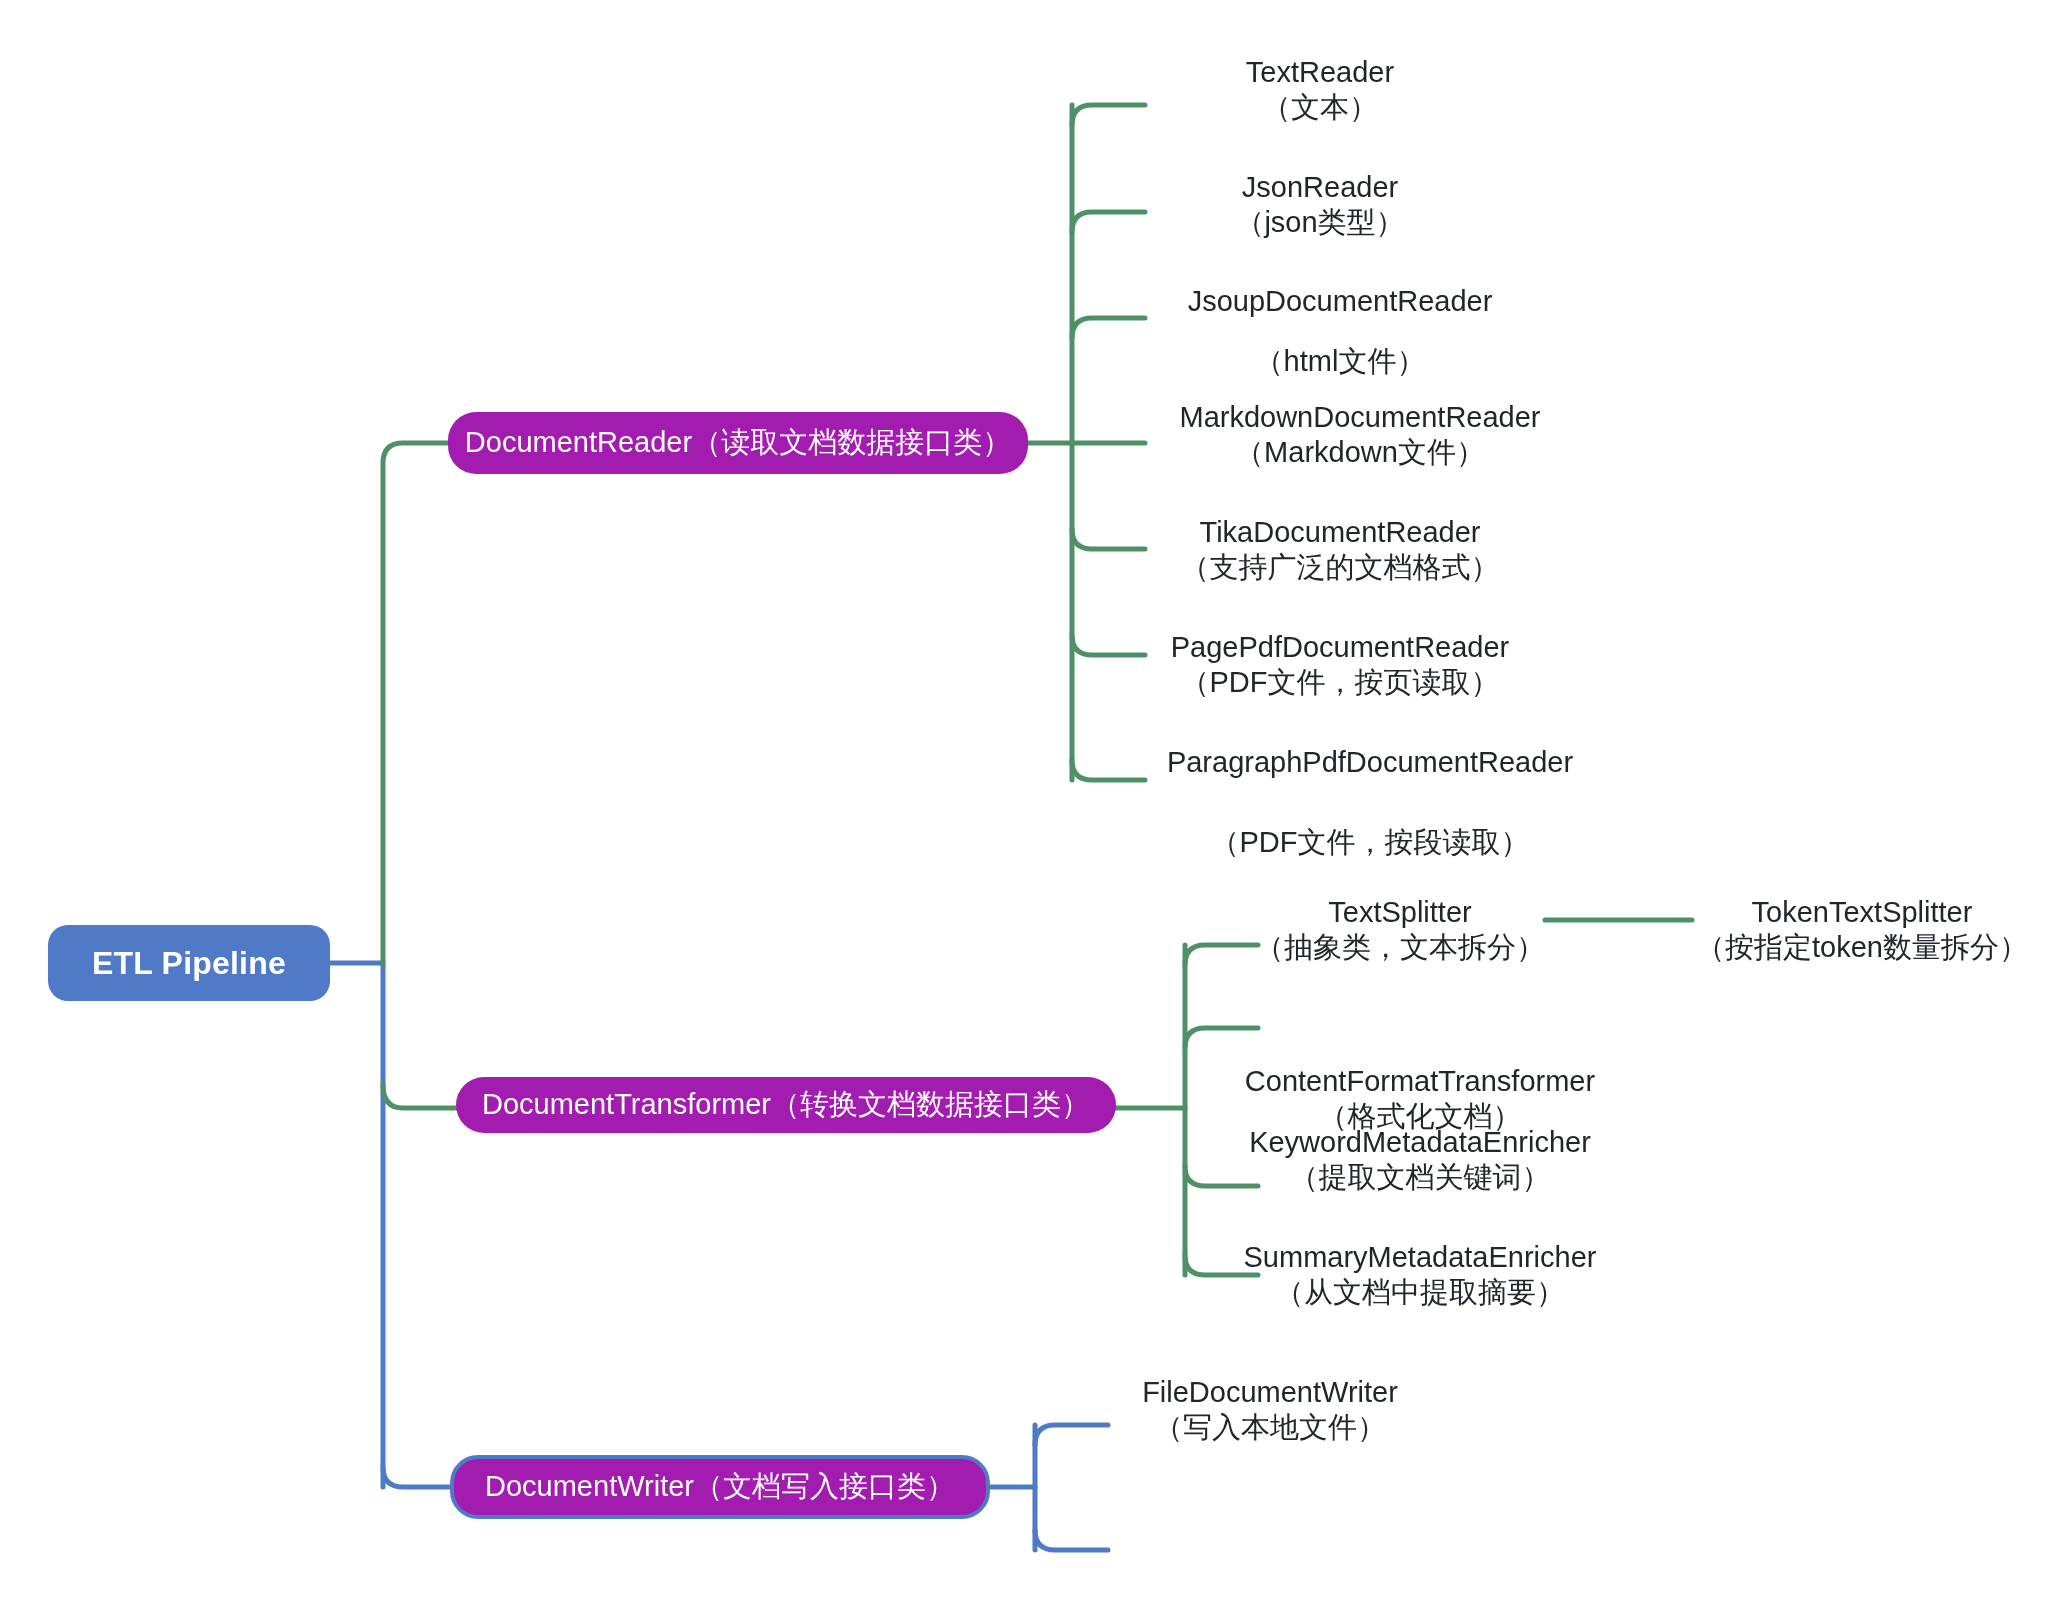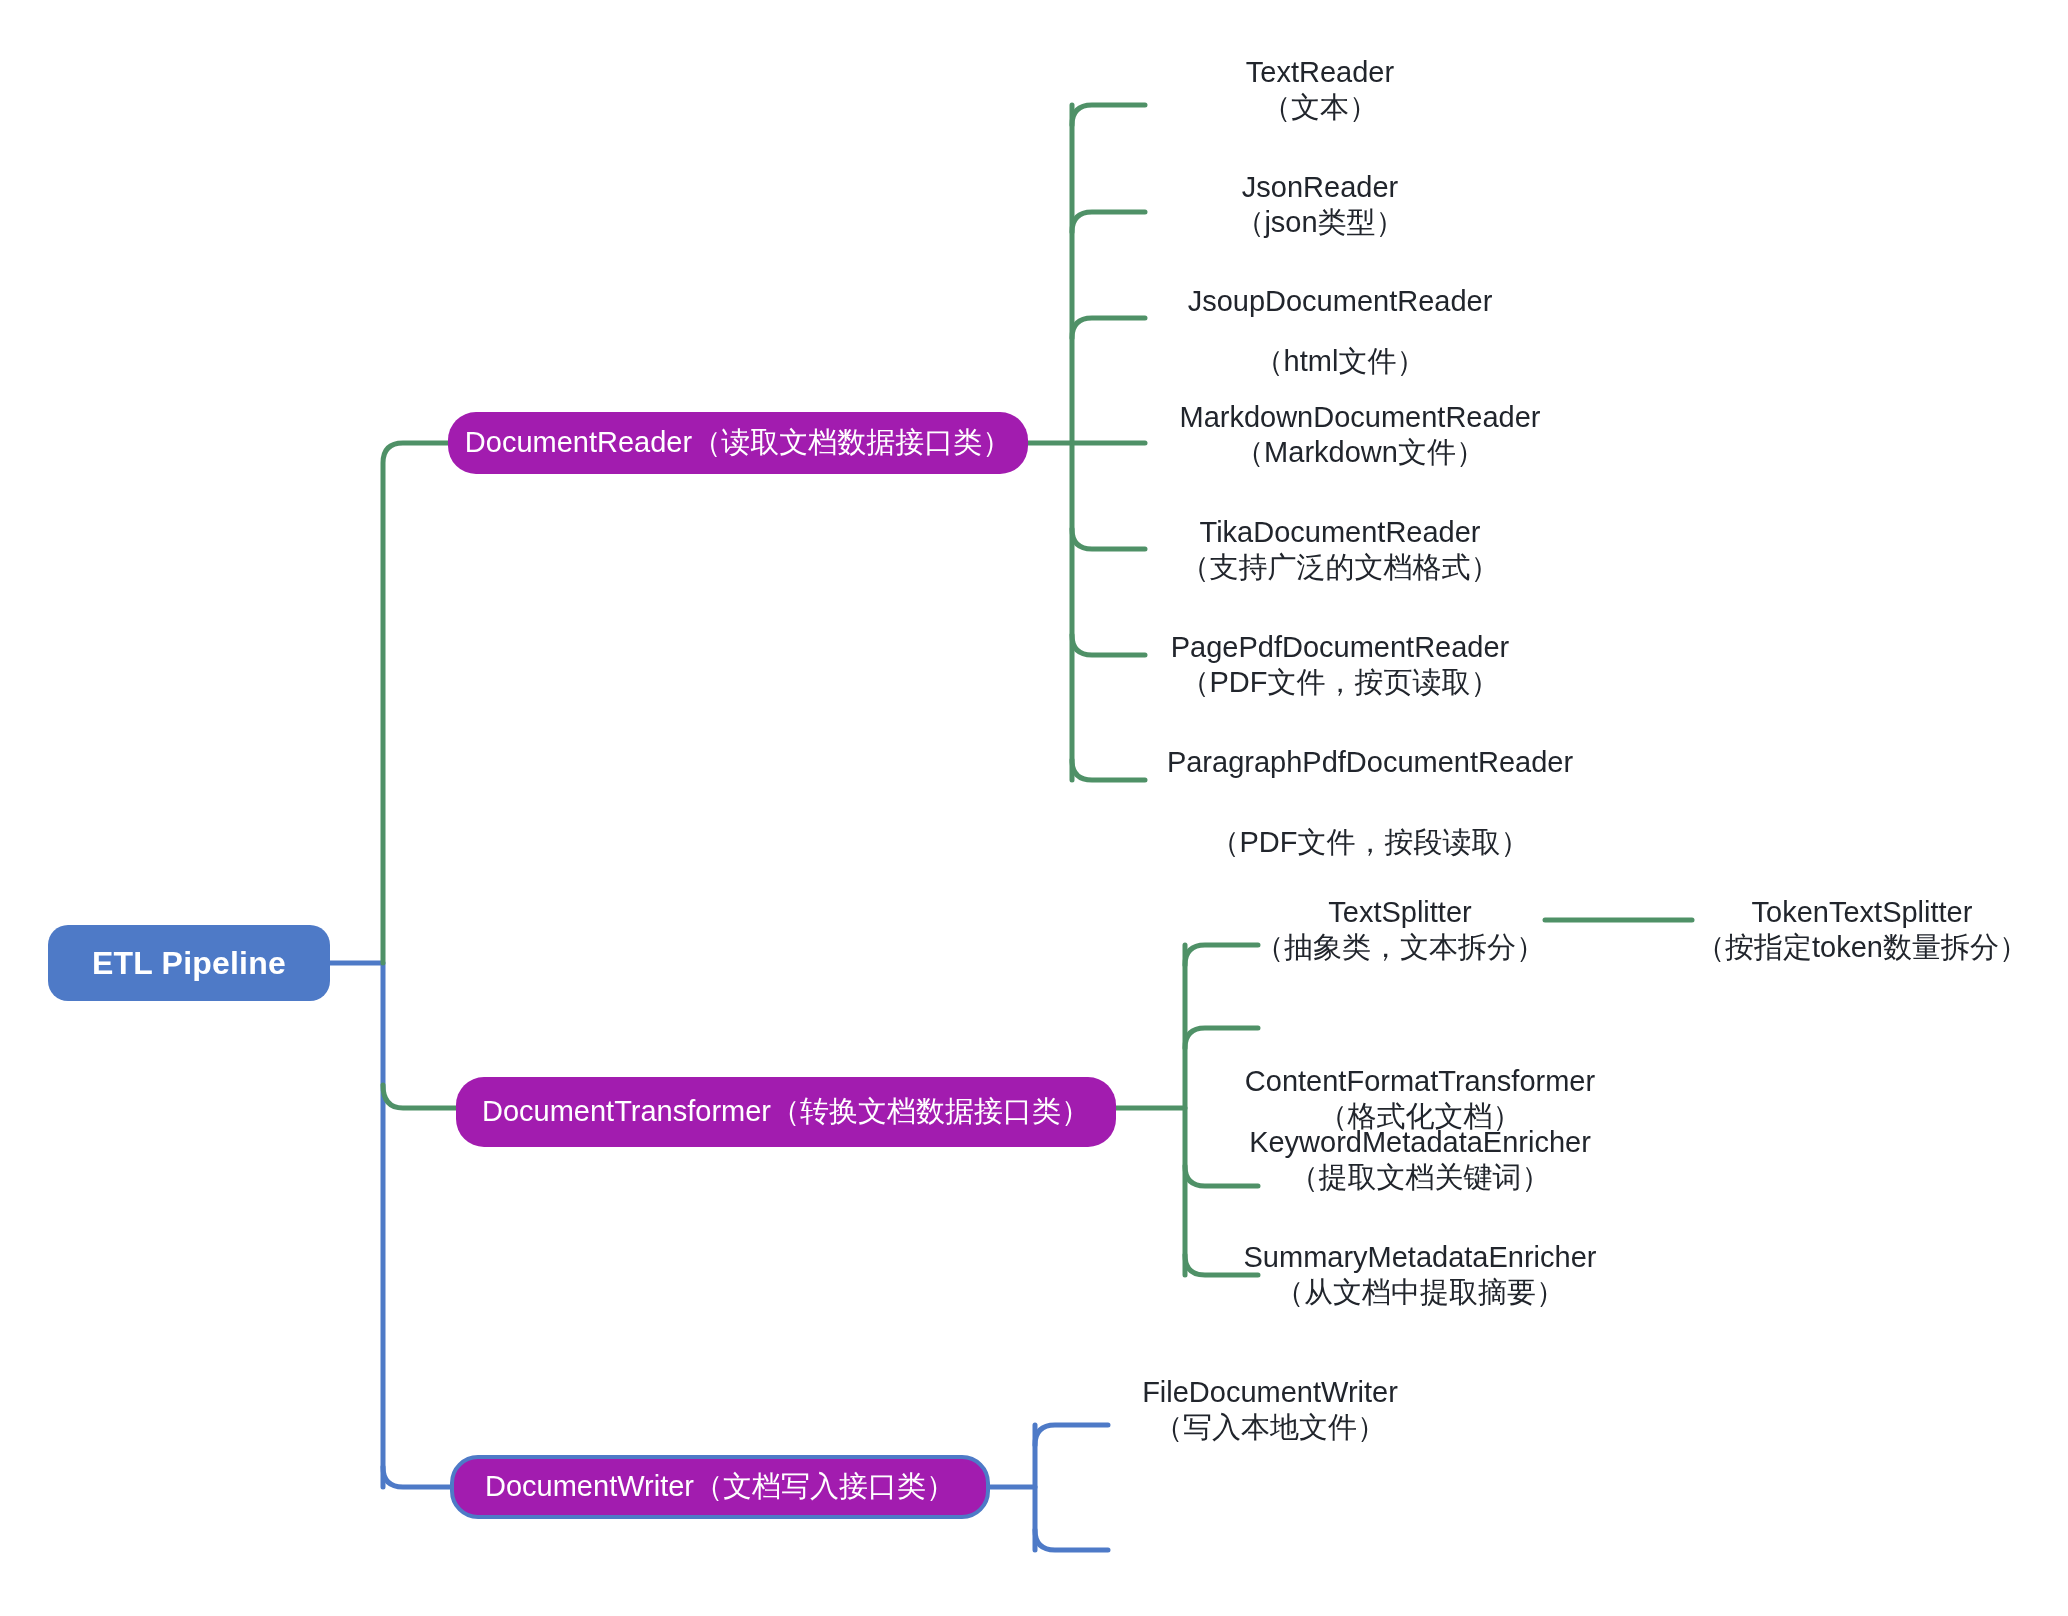--- a/index.html
+++ b/index.html
@@ -122,21 +122,21 @@
   </svg>
 
   <div class="node root-node" style="left:48px; top:925px; width:282px; height:76px;">
     <span>ETL Pipeline</span>
   </div>
 
   <div class="node branch-node" style="left:448px; top:412px; width:580px; height:62px;">
     <span>DocumentReader（读取文档数据接口类）</span>
   </div>
 
-  <div class="node branch-node" style="left:456px; top:1077px; width:660px; height:70px;">
+  <div class="node branch-node" style="left:456px; top:1077px; width:660px; height:56px;">
     <span>DocumentTransformer（转换文档数据接口类）</span>
   </div>
 
   <div class="node branch-node outlined" style="left:450px; top:1455px; width:540px; height:64px;">
     <span>DocumentWriter（文档写入接口类）</span>
   </div>
 
   <div class="leaf" style="left:1110px; top:55px; width:420px;">
     <span class="l1">TextReader</span>
     <span class="l2">（文本）</span>

